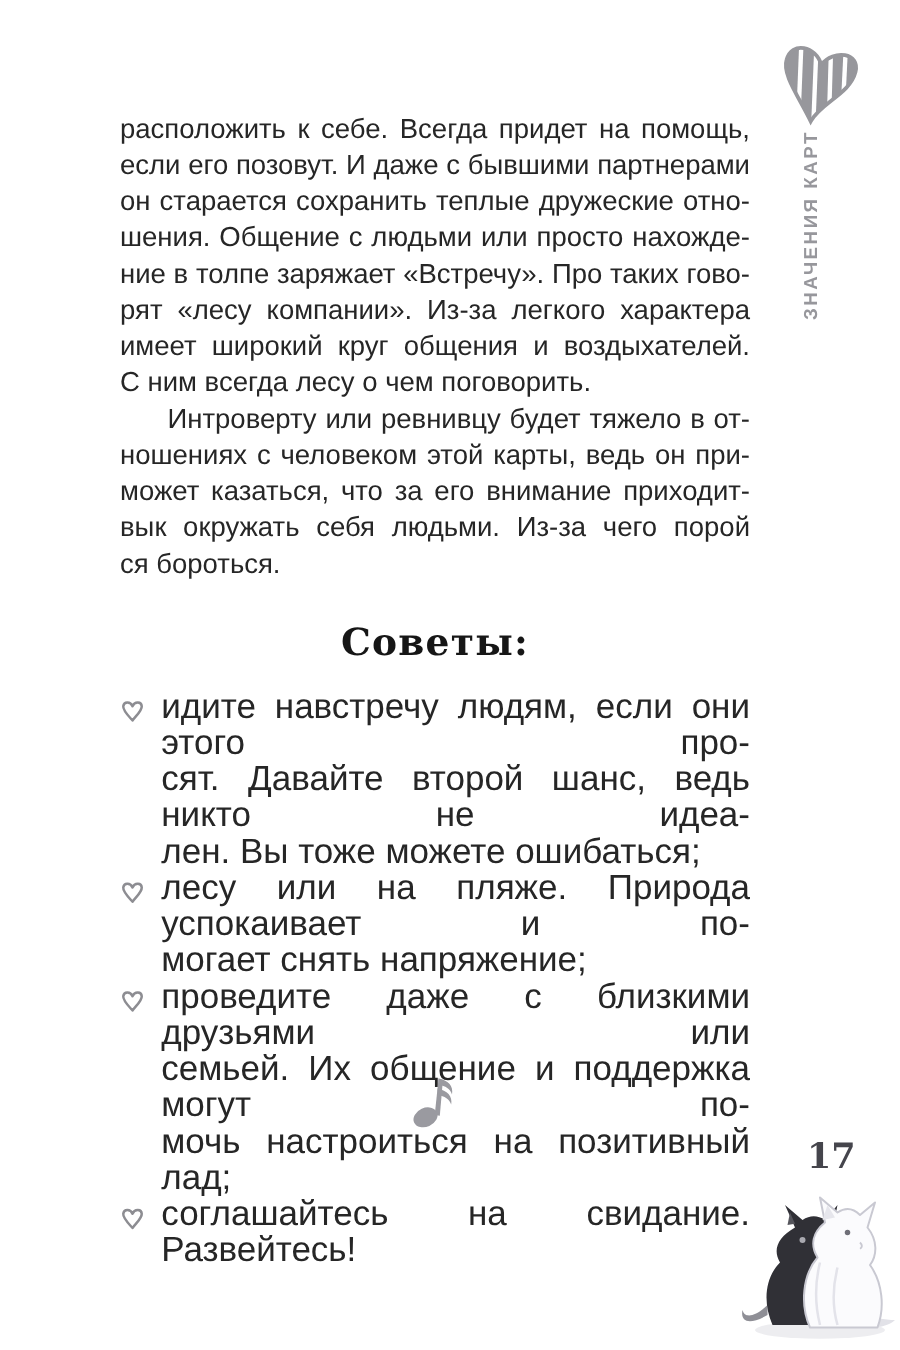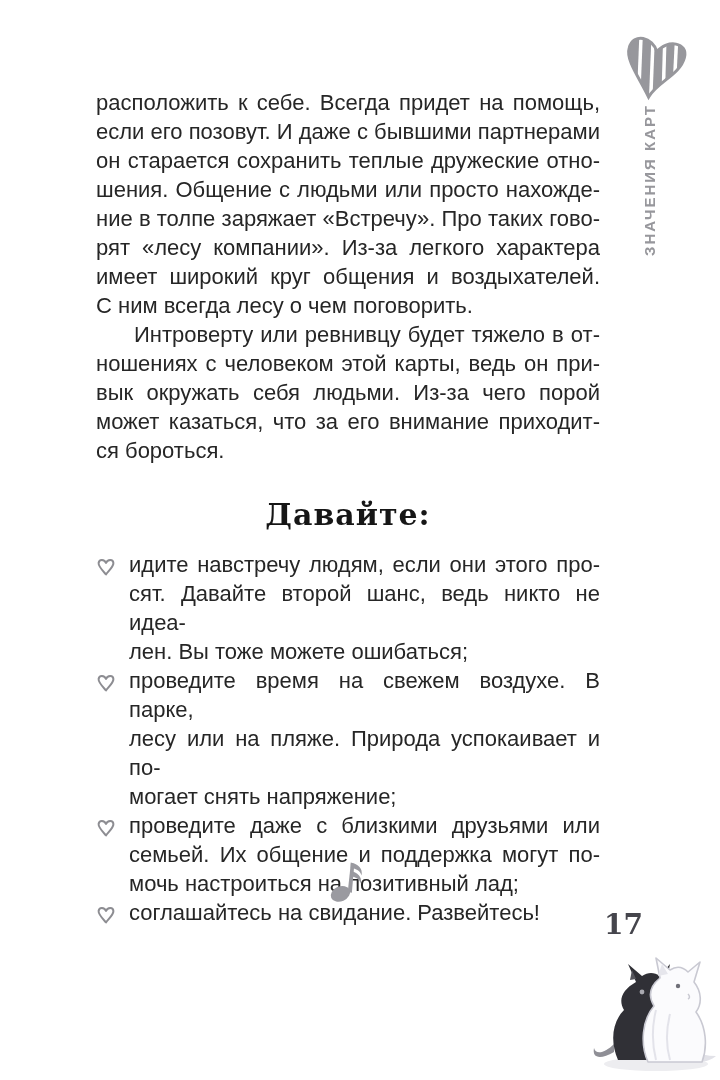--- a/index.html
+++ b/index.html
@@ -39,21 +39,21 @@
     letter-spacing:1px;
     text-align:center;
     color:#161616;
     margin-top:32px;
     margin-bottom:18px;
   }
   .tips-list{list-style:none;}
   .tip-item{
     display:flex;
     align-items:flex-start;
-    font-size:22px;line-height:29px;
+    font-size:28px;line-height:29px;
   }
   .tip-bullet{
     flex:0 0 22px;
     margin-right:11px;
     margin-top:5px;
   }
   .tip-text{flex:1 1 auto;}
   
   .corner-heart{
     position:absolute;left:616px;top:36px;width:82px;height:74px;
@@ -65,22 +65,22 @@
     transform-origin:center;
     font-size:15px;
     font-weight:bold;
     letter-spacing:2px;
     color:var(--accent-gray,#97979c);
     white-space:nowrap;
   }
   
   .music-note{position:absolute;left:326px;top:855px;width:44px;height:50px;}
   .page-number{
-    position:absolute;left:604px;top:908px;width:72px;
-    text-align:left;
+    position:absolute;left:629px;top:908px;width:72px;
+    text-align:center;
     font-family:"DejaVu Serif",serif;
     font-weight:bold;
     font-size:28px;
     color:var(--page-number,#45454c);
   }
   .cats{position:absolute;left:590px;top:948px;width:130px;height:126px;}
 </style>
 </head>
 <body>
 
@@ -115,26 +115,26 @@
         <div class="tline">он старается сохранить теплые дружеские отно-</div>
         <div class="tline">шения. Общение с людьми или просто нахожде-</div>
         <div class="tline">ние в толпе заряжает «Встречу». Про таких гово-</div>
         <div class="tline">рят «лесу компании». Из-за легкого характера</div>
         <div class="tline">имеет широкий круг общения и воздыхателей.</div>
         <div class="tline last">С ним всегда лесу о чем поговорить.</div>
       </div>
     <div class="para indent">
         <div class="tline">Интроверту или ревнивцу будет тяжело в от-</div>
         <div class="tline">ношениях с человеком этой карты, ведь он при-</div>
+        <div class="tline">может казаться, что за его внимание приходит-</div>
         <div class="tline">вык окружать себя людьми. Из-за чего порой</div>
-        <div class="tline">может казаться, что за его внимание приходит-</div>
         <div class="tline last">ся бороться.</div>
       </div>
 
-    <div class="tips-heading">Давайте:</div>
+    <div class="tips-heading">Советы:</div>
 
     <ul class="tips-list">
       <li class="tip-item">
         <span class="tip-bullet">
           <svg viewBox="0 0 20 19" width="20" height="19">
             <path d="M10 5 C8.5 1.2, 3.2 0.8, 2.6 5 C2.2 8.2, 6.2 12.2, 10 16.4 C12.8 12.6, 17.6 8.6, 17.4 5 C17.1 0.8, 11.5 1.2, 10 5 Z" fill="none" stroke="#8d8d92" stroke-width="2" stroke-linejoin="round"></path>
           </svg>
         </span>
         <span class="tip-text">
             <div class="tline">идите навстречу людям, если они этого про-</div>
@@ -142,21 +142,20 @@
             <div class="tline last">лен. Вы тоже можете ошибаться;</div>
           </span>
       </li>
       <li class="tip-item">
         <span class="tip-bullet">
           <svg viewBox="0 0 20 19" width="20" height="19">
             <path d="M10 5 C8.5 1.2, 3.2 0.8, 2.6 5 C2.2 8.2, 6.2 12.2, 10 16.4 C12.8 12.6, 17.6 8.6, 17.4 5 C17.1 0.8, 11.5 1.2, 10 5 Z" fill="none" stroke="#8d8d92" stroke-width="2" stroke-linejoin="round"></path>
           </svg>
         </span>
         <span class="tip-text">
-            <div class="tline">проведите время на свежем воздухе. В парке,</div>
             <div class="tline">лесу или на пляже. Природа успокаивает и по-</div>
             <div class="tline last">могает снять напряжение;</div>
           </span>
       </li>
       <li class="tip-item">
         <span class="tip-bullet">
           <svg viewBox="0 0 20 19" width="20" height="19">
             <path d="M10 5 C8.5 1.2, 3.2 0.8, 2.6 5 C2.2 8.2, 6.2 12.2, 10 16.4 C12.8 12.6, 17.6 8.6, 17.4 5 C17.1 0.8, 11.5 1.2, 10 5 Z" fill="none" stroke="#8d8d92" stroke-width="2" stroke-linejoin="round"></path>
           </svg>
         </span>

